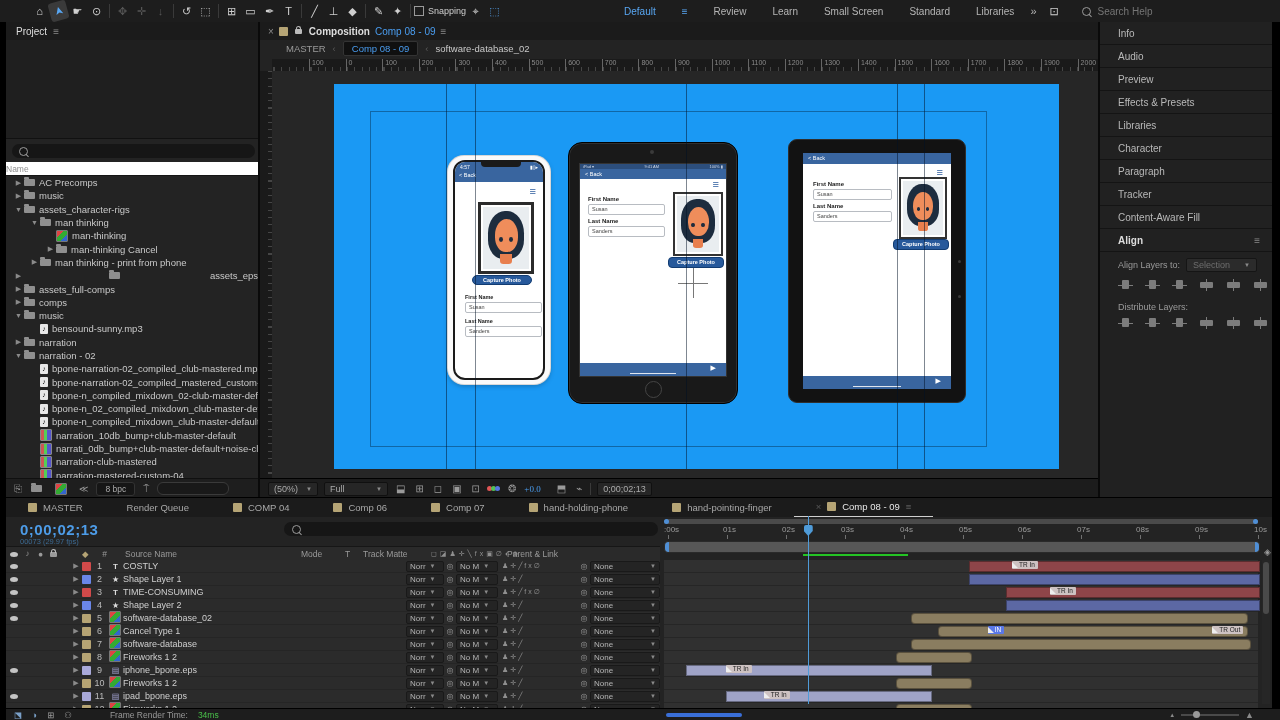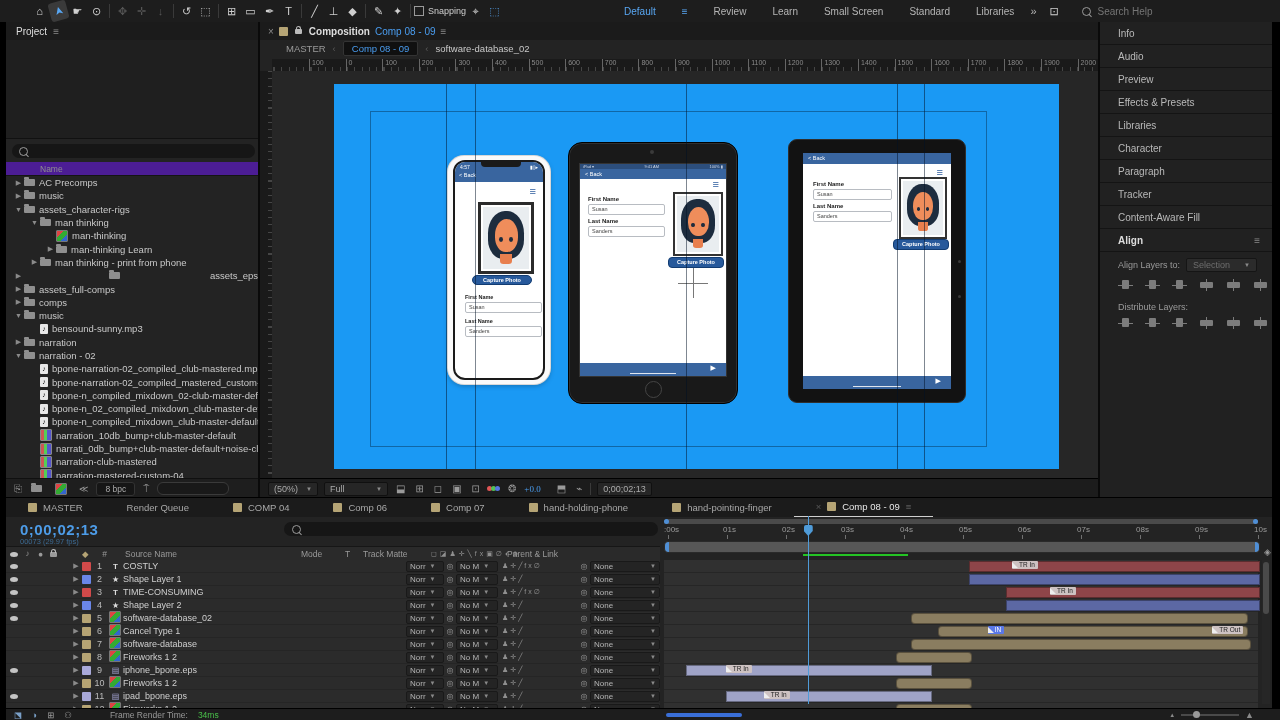--- a/index.html
+++ b/index.html
@@ -24,22 +24,22 @@
   #help-search input{background:#1d1d1d;border:none;outline:none;color:#9a9a9a;font-size:10px;width:110px;font-family:"Liberation Sans",sans-serif;}
   .mag{width:7px;height:7px;border:1.4px solid #9a9a9a;border-radius:50%;position:relative;display:inline-block;}
   .mag::after{content:'';position:absolute;width:4px;height:1.4px;background:#9a9a9a;transform:rotate(45deg);left:5px;top:7px;}
   .mini-lock{width:7px;height:5px;background:#bbb;border-radius:1px;position:relative;display:inline-block;margin:0 2px;}
   .mini-lock::before{content:'';position:absolute;left:1px;top:-3px;width:3px;height:3px;border:1px solid #bbb;border-bottom:none;border-radius:3px 3px 0 0;}
   
   #proj{left:6px;top:22px;width:252px;height:475px;}
   #proj-tab{height:18px;padding-left:10px;font-size:10px;color:#ddd;background:#1b1b1b;display:flex;align-items:center;gap:6px;}
   #proj-preview{position:absolute;left:0;top:18px;width:252px;height:98px;background:#1f1f1f;border-bottom:1px solid #111;}
   #proj-search{position:absolute;left:6px;top:122px;width:236px;height:14px;background:#161616;border-radius:7px;display:flex;align-items:center;padding-left:7px;gap:4px;}
-  #proj-cols{position:absolute;left:0;top:140px;width:252px;height:13px;background:#4c1d95;border-bottom:1px solid #151515;
-             font-size:8.5px;color:#8f8f8f;display:flex;align-items:center;padding-left:34px;}
+  #proj-cols{position:absolute;left:0;top:140px;width:252px;height:13px;background:#ffffff;border-bottom:1px solid #151515;
+             font-size:8.5px;color:#8f8f8f;display:flex;align-items:center;}
   #proj-tree{position:absolute;left:0;top:154px;width:252px;height:306px;overflow:hidden;}
   .titem{height:13.3px;display:flex;align-items:center;font-size:9.5px;color:#c9c9c9;white-space:nowrap;}
   .twirl{width:9px;color:#8a8a8a;font-size:7px;text-align:center;flex:none;}
   .fold{width:11px;height:7px;background:#8f8f8f;border-radius:1px;position:relative;flex:none;margin:0 4px 0 1px;}
   .fold::before{content:'';position:absolute;top:-2px;left:0;width:5px;height:2px;background:#8f8f8f;border-radius:1px 1px 0 0;}
   .fico{width:10px;height:10px;flex:none;margin:0 4px 0 1px;border-radius:1px;}
   .fico.comp{background:linear-gradient(135deg,#d44 0 33%,#3a3 33% 66%,#36c 66%);border:1px solid #777;}
   .fico.audio{width:8px;height:10px;background:#e8e8e8;border-radius:1px;color:#222;font-size:7px;line-height:10px;text-align:center;}
   .fico.footage{background:linear-gradient(90deg,#c55 0 30%,#5c5 30% 60%,#55c 60%);border:1px solid #888;}
   #proj-foot{position:absolute;left:0;top:456px;width:252px;height:19px;background:#1e1e1e;border-top:1px solid #101010;
@@ -234,21 +234,21 @@
           <span>man thinking</span>
         </div>
         <div class="titem" style="padding-left: 40px;">
           <span class="twirl"></span>
           <span class="fico comp"></span>
           <span>man-thinking</span>
         </div>
         <div class="titem" style="padding-left: 40px;">
           <span class="twirl">▶</span>
           <span class="fold"></span>
-          <span>man-thinking Learn</span>
+          <span>man-thinking Cancel</span>
         </div>
         <div class="titem" style="padding-left: 24px;">
           <span class="twirl">▶</span>
           <span class="fold"></span>
           <span>man thinking - print from phone</span>
         </div>
         <div class="titem" style="padding-left: 8px; justify-content: space-between;">
           <span class="twirl">▶</span>
           <span class="fold"></span>
           <span>assets_eps</span>

